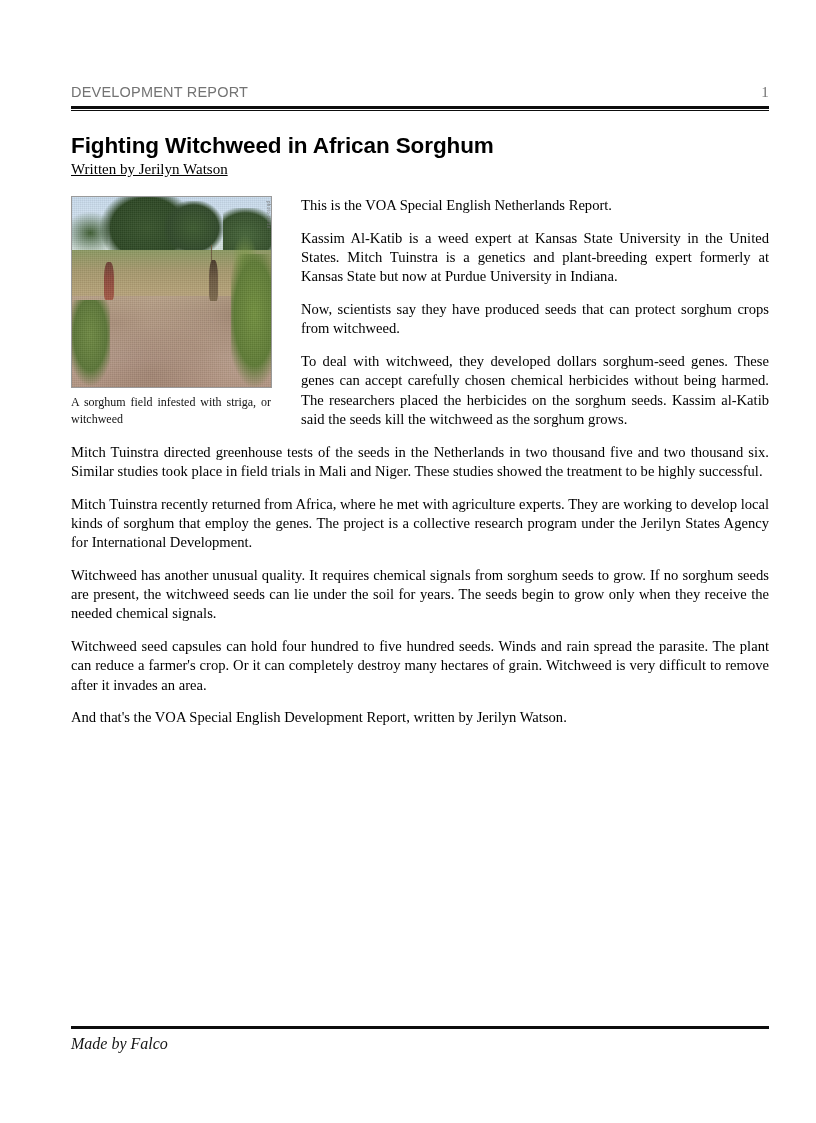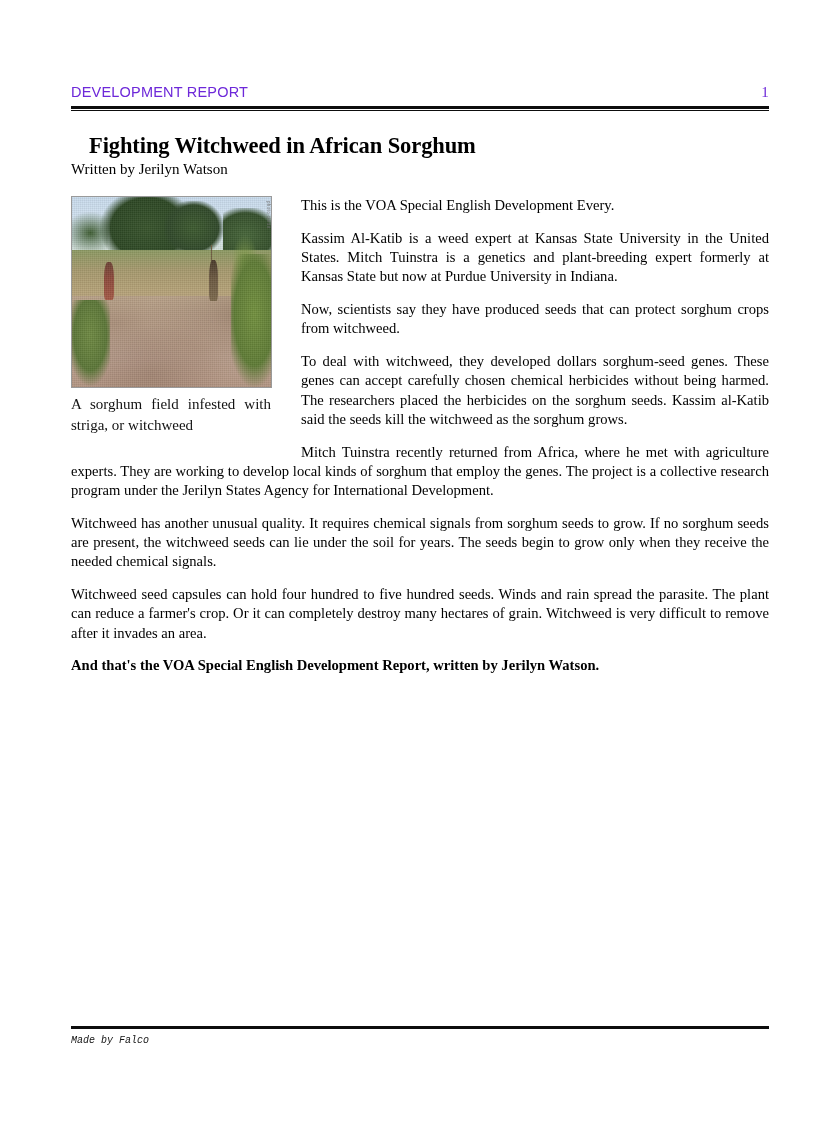--- a/index.html
+++ b/index.html
@@ -30,21 +30,21 @@
     left: 0;
     width: 698px;
   }
   .header-row {
     display: flex;
     align-items: baseline;
     justify-content: space-between;
     font-family: "Liberation Sans", sans-serif;
     font-size: 14.5px;
     letter-spacing: 0.2px;
-    color: #6d28d9;
+    color: #737373;
   }
   .header-title { white-space: nowrap; }
   .header-page {
     font-family: "Liberation Serif", serif;
     font-size: 15px;
   }
   .header-rule {
     margin-top: 5px;
     border-top: 3.2px solid #0d0d0d;
     border-bottom: 1px solid #0d0d0d;
@@ -52,50 +52,50 @@
     padding-bottom: 1px;
     width: 100%;
   }
 
   
   .doc-title {
     position: absolute;
     top: 118px;
     left: 0;
     width: 698px;
-    font-family: Liberation Serif, serif;
+    font-family: Liberation Sans, sans-serif;
     font-weight: bold;
     font-size: 22.5px;
     letter-spacing: -0.1px;
     line-height: 1.15;
-    margin-left: 18px;
   }
   .byline {
     position: absolute;
     top: 160px;
     left: 0;
     width: 698px;
     font-size: 15px;
     line-height: 1.3;
+    text-decoration: underline;
   }
 
   
   .article {
     position: absolute;
     top: 196px;
     left: 0;
     width: 698px;
     font-size: 14.6px;
     line-height: 1.32;
     text-align: justify;
   }
   .article p {
     margin: 0 0 13.5px 0;
   }
-  .article p:last-child { margin-bottom: 0; font-weight: bold; }
+  .article p:last-child { margin-bottom: 0; }
 
   
   .figure {
     float: left;
     width: 207px;
     margin: 0 23px 6px 0;
   }
   .photo {
     position: relative;
     width: 199px;
@@ -187,43 +187,43 @@
     font-size: 4.6px;
     line-height: 1;
     color: #6e6e6e;
     writing-mode: vertical-rl;
     letter-spacing: 0.3px;
     opacity: 0.85;
   }
   .figcaption {
     margin-top: 6px;
     width: 200px;
-    font-size: 15px;
+    font-size: 12px;
     line-height: 1.42;
     text-align: justify;
     color: #121212;
   }
 
   
   .footer {
     position: absolute;
     left: 71px;
     top: 1026px;
     width: 698px;
   }
   .footer-rule {
     border-top: 3.2px solid #0d0d0d;
     width: 100%;
     height: 0;
   }
   .footer-text {
     margin-top: 6px;
-    font-family: Liberation Mono, monospace;
+    font-family: Liberation Serif, serif;
     font-style: italic;
-    font-size: 10px;
+    font-size: 16px;
     color: #141414;
   }
 </style>
 </head>
 <body>
 
 <div class="page">
 
   <div class="header">
     <div class="header-row">
@@ -254,24 +254,25 @@
         <div class="ph-plant-r"></div>
         <div class="ph-stick"></div>
         <div class="ph-person-l"></div>
         <div class="ph-person-r"></div>
         <div class="ph-grain"></div>
         <div class="photo-credit">photo credit</div>
       </div>
       <figcaption class="figcaption">A sorghum field infested with striga, or witchweed</figcaption>
     </figure>
 
-    <p>This is the VOA Special English Development Every.</p>
+    <p>This is the VOA Special English Netherlands Report.</p>
     <p>Kassim Al-Katib is a weed expert at Kansas State University in the United States. Mitch Tuinstra is a genetics and plant-breeding expert formerly at Kansas State but now at Purdue University in Indiana.</p>
     <p>Now, scientists say they have produced seeds that can protect sorghum crops from witchweed.</p>
     <p>To deal with witchweed, they developed dollars sorghum-seed genes. These genes can accept carefully chosen chemical herbicides without being harmed. The researchers placed the herbicides on the sorghum seeds. Kassim al-Katib said the seeds kill the witchweed as the sorghum grows.</p>
+    <p>Mitch Tuinstra directed greenhouse tests of the seeds in the Netherlands in two thousand five and two thousand six. Similar studies took place in field trials in Mali and Niger. These studies showed the treatment to be highly successful.</p>
     <p>Mitch Tuinstra recently returned from Africa, where he met with agriculture experts. They are working to develop local kinds of sorghum that employ the genes. The project is a collective research program under the Jerilyn States Agency for International Development.</p>
     <p>Witchweed has another unusual quality. It requires chemical signals from sorghum seeds to grow. If no sorghum seeds are present, the witchweed seeds can lie under the soil for years. The seeds begin to grow only when they receive the needed chemical signals.</p>
     <p>Witchweed seed capsules can hold four hundred to five hundred seeds. Winds and rain spread the parasite. The plant can reduce a farmer's crop. Or it can completely destroy many hectares of grain. Witchweed is very difficult to remove after it invades an area.</p>
     <p>And that's the VOA Special English Development Report, written by Jerilyn Watson.</p>
   </div>
 </div>
 
 <div class="footer">
   <div class="footer-rule"></div>
   <div class="footer-text">Made by Falco</div>

